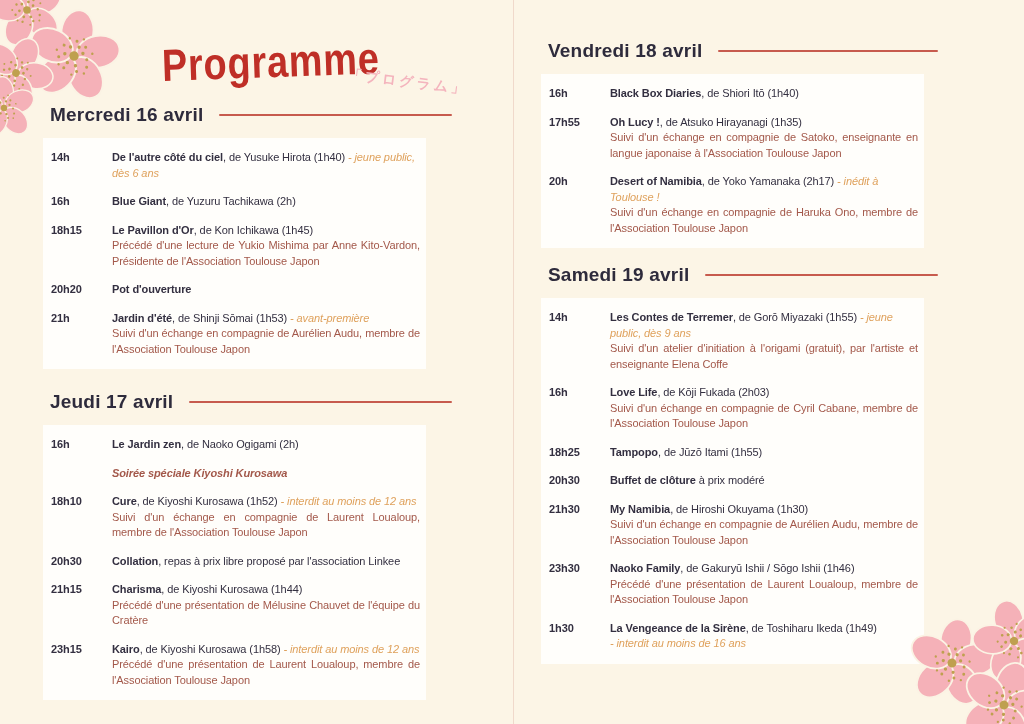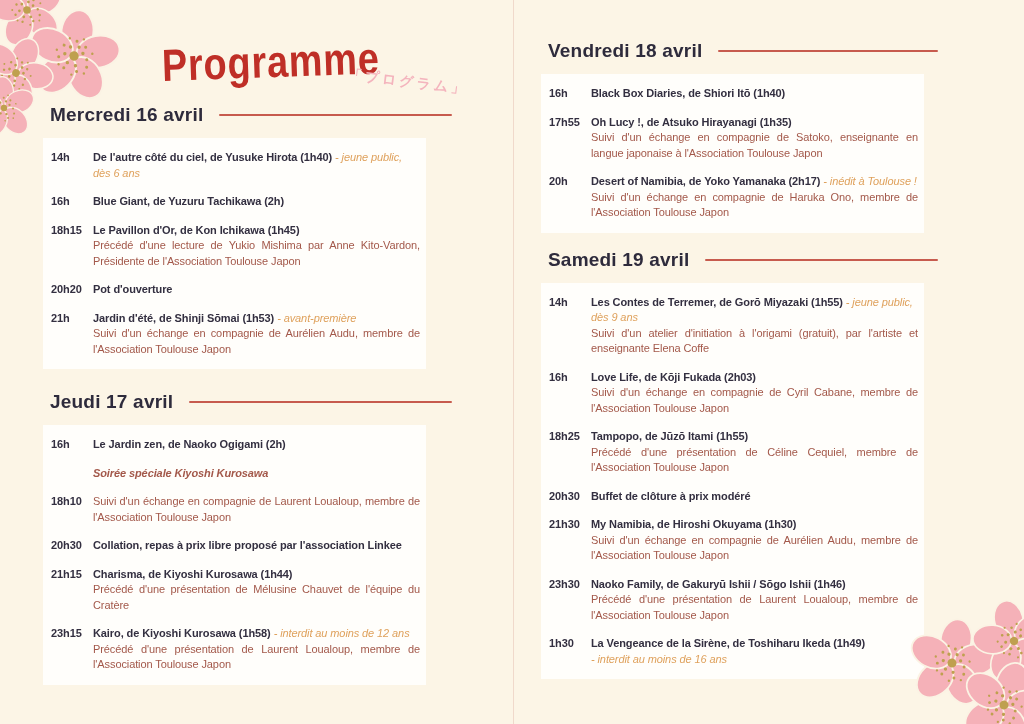--- a/index.html
+++ b/index.html
@@ -24,27 +24,27 @@
   .col-left{left:43px;top:102px;}
   .col-right{left:541px;top:38px;}
   .day{margin:0 0 20px 0;}
   .col-right .day{margin-bottom:14px;}
   .day-header{display:flex;align-items:center;margin-left:7px;height:26px;}
   .day-title{margin:0;font-size:19px;font-weight:800;color:#2e2b3c;letter-spacing:.2px;white-space:nowrap;}
   .rule{flex:1;height:2px;background:#c75b4e;margin-left:16px;border-radius:1px;}
   .col-left .rule{margin-right:-26px;}
   .col-right .rule{margin-right:-14px;}
   .box{background:#fffefb;margin-top:10px;padding:12px 6px 10px 8px;}
-  .event-row{display:flex;margin-bottom:13px;}
+  .event-row{display:flex;margin-bottom:13px;gap:19px;}
   .event-row:last-child{margin-bottom:2px;}
   .time{flex:0 0 42px;width:42px;font-weight:700;font-size:11px;line-height:15.5px;letter-spacing:-.1px;}
   .body{flex:1;font-size:11px;line-height:15.5px;letter-spacing:-.1px;min-width:0;}
   .body p{margin:0;}
   .title{font-weight:700;margin-top:17px;}
-  .rest{font-weight:700;}
+  .rest{font-weight:400;}
   .note,.note-line{color:#dfa15c;font-style:italic;margin-top:12px;}
   .detail{color:#a3584a;text-align:justify;}
   .special{color:#a3584a;font-weight:700;font-style:italic;}
   .flowers{position:absolute;z-index:5;}
   .flowers.tl{left:-30px;top:-32px;}
   .flowers.br{left:878px;top:583px;}
 </style>
 </head>
 <body>
 
@@ -158,20 +158,21 @@
           </div>
           <div class="event-row">
             <div class="time"></div>
             <div class="body">
               <p class="special">Soirée spéciale Kiyoshi Kurosawa</p>
             </div>
           </div>
           <div class="event-row">
             <div class="time">18h10</div>
             <div class="body">
+              <p class="line"><span class="title">Cure</span><span class="rest">, de Kiyoshi Kurosawa (1h52)</span> <span class="note">- interdit au moins de 12 ans</span></p>
               <p class="detail">Suivi d'un échange en compagnie de Laurent Loualoup, membre de l'Association Toulouse Japon</p>
             </div>
           </div>
           <div class="event-row">
             <div class="time">20h30</div>
             <div class="body">
               <p class="line"><span class="title">Collation</span><span class="rest">, repas à prix libre proposé par l'association Linkee</span></p>
             </div>
           </div>
           <div class="event-row">
@@ -238,21 +239,20 @@
             <div class="time">16h</div>
             <div class="body">
               <p class="line"><span class="title">Love Life</span><span class="rest">, de Kōji Fukada (2h03)</span></p>
               <p class="detail">Suivi d'un échange en compagnie de Cyril Cabane, membre de l'Association Toulouse Japon</p>
             </div>
           </div>
           <div class="event-row">
             <div class="time">18h25</div>
             <div class="body">
               <p class="line"><span class="title">Tampopo</span><span class="rest">, de Jūzō Itami (1h55)</span></p>
-              <p class="detail">Précédé d'une présentation de Céline Cequiel, membre de l'Association Toulouse Japon</p>
             </div>
           </div>
           <div class="event-row">
             <div class="time">20h30</div>
             <div class="body">
               <p class="line"><span class="title">Buffet de clôture</span><span class="rest"> à prix modéré</span></p>
             </div>
           </div>
           <div class="event-row">
             <div class="time">21h30</div>

